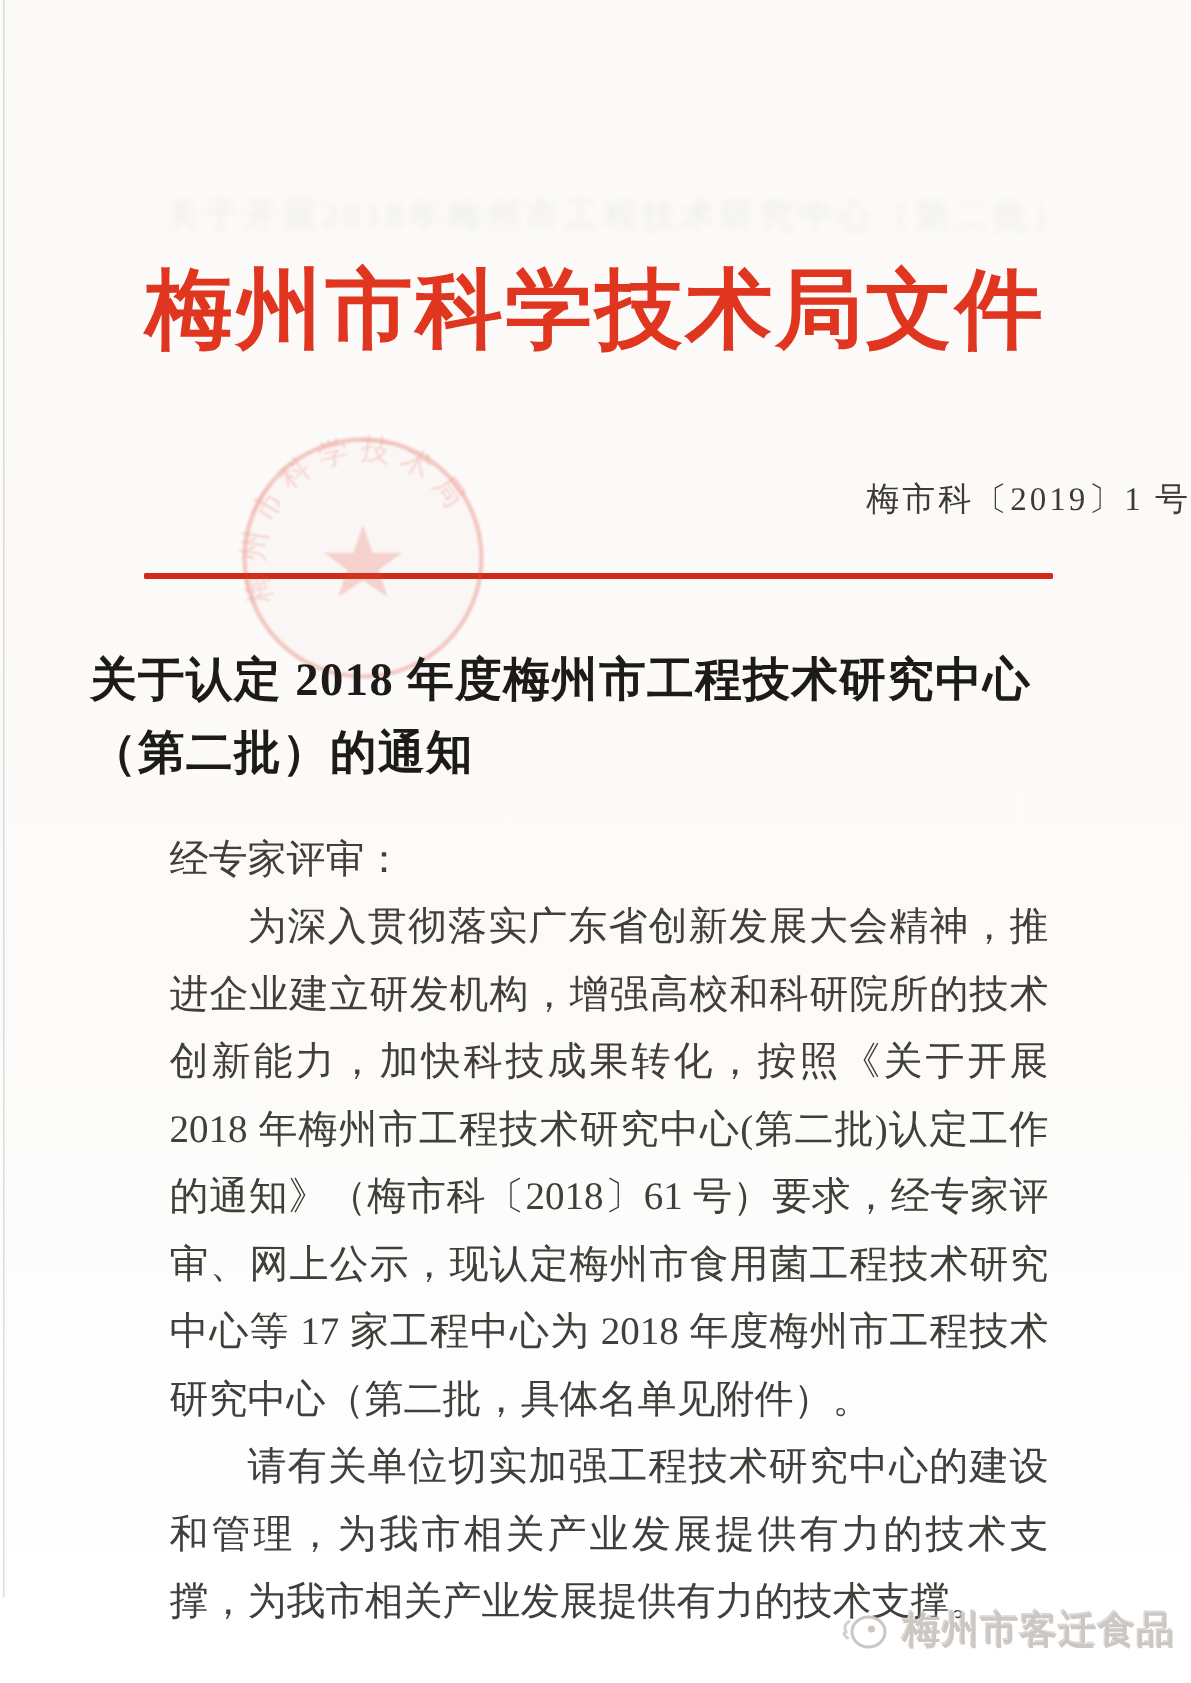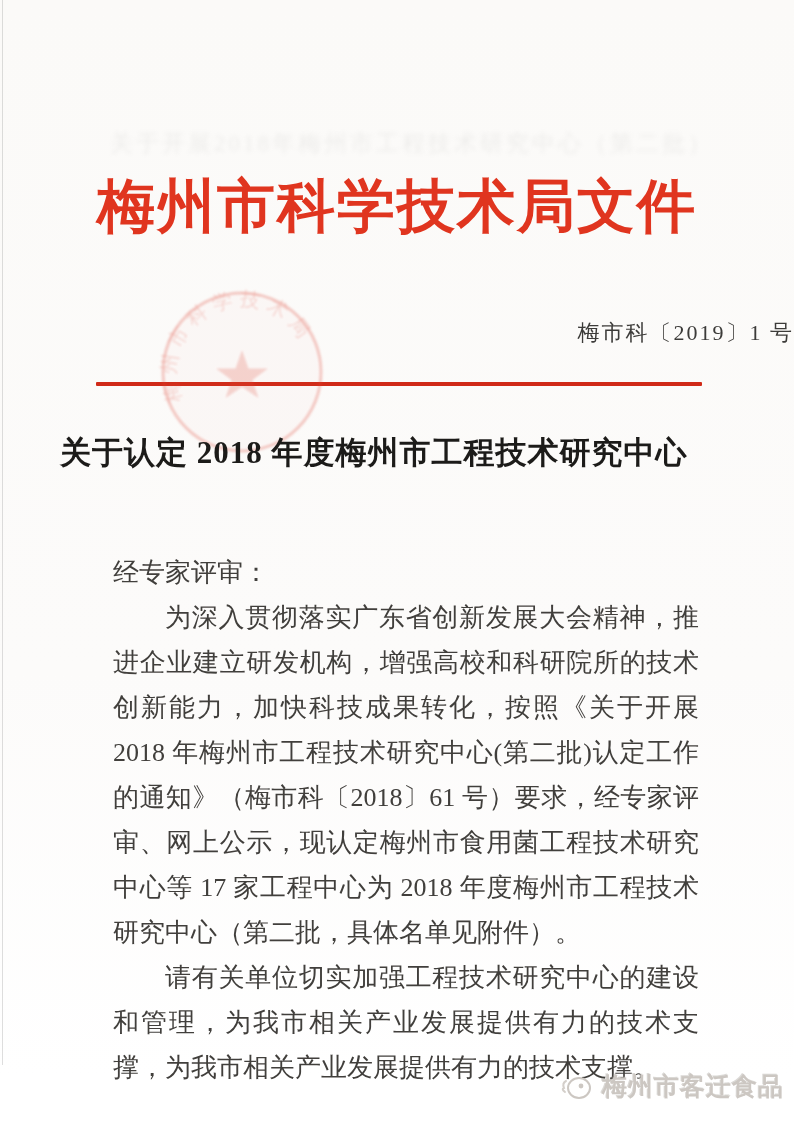--- a/index.html
+++ b/index.html
@@ -90,20 +90,21 @@
     </defs>
     <circle cx="84" cy="84" r="79" fill="rgba(235,120,108,0.05)" stroke="rgba(221,74,58,0.50)" stroke-width="3"></circle>
     <polygon points="84,62 90.5,80.5 110,80.5 94.5,92 100.5,110 84,99 67.5,110 73.5,92 58,80.5 77.5,80.5" fill="rgba(221,74,58,0.40)"></polygon>
     <text font-size="20" fill="rgba(221,74,58,0.38)" font-family="Liberation Serif, DejaVu Serif, serif" letter-spacing="6">
       <textPath href="#sealRing" startOffset="18%">梅州市科学技术局</textPath>
     </text>
   </svg>
 
   <div class="notice-title">
     <div>关于认定 2018 年度梅州市工程技术研究中心</div>
+    <div>（第二批）的通知</div>
   </div>
 
   <div class="content">
     <p class="salutation">经专家评审：</p>
     <p class="para">为深入贯彻落实广东省创新发展大会精神，推进企业建立研发机构，增强高校和科研院所的技术创新能力，加快科技成果转化，按照《关于开展 2018 年梅州市工程技术研究中心(第二批)认定工作的通知》（梅市科〔2018〕61 号）要求，经专家评审、网上公示，现认定梅州市食用菌工程技术研究中心等 17 家工程中心为 2018 年度梅州市工程技术研究中心（第二批，具体名单见附件）。</p>
     <p class="para">请有关单位切实加强工程技术研究中心的建设和管理，为我市相关产业发展提供有力的技术支撑，为我市相关产业发展提供有力的技术支撑。</p>
   </div>
 
   <div class="watermark">
     <svg width="34" height="28" viewBox="0 0 34 28" xmlns="http://www.w3.org/2000/svg">

